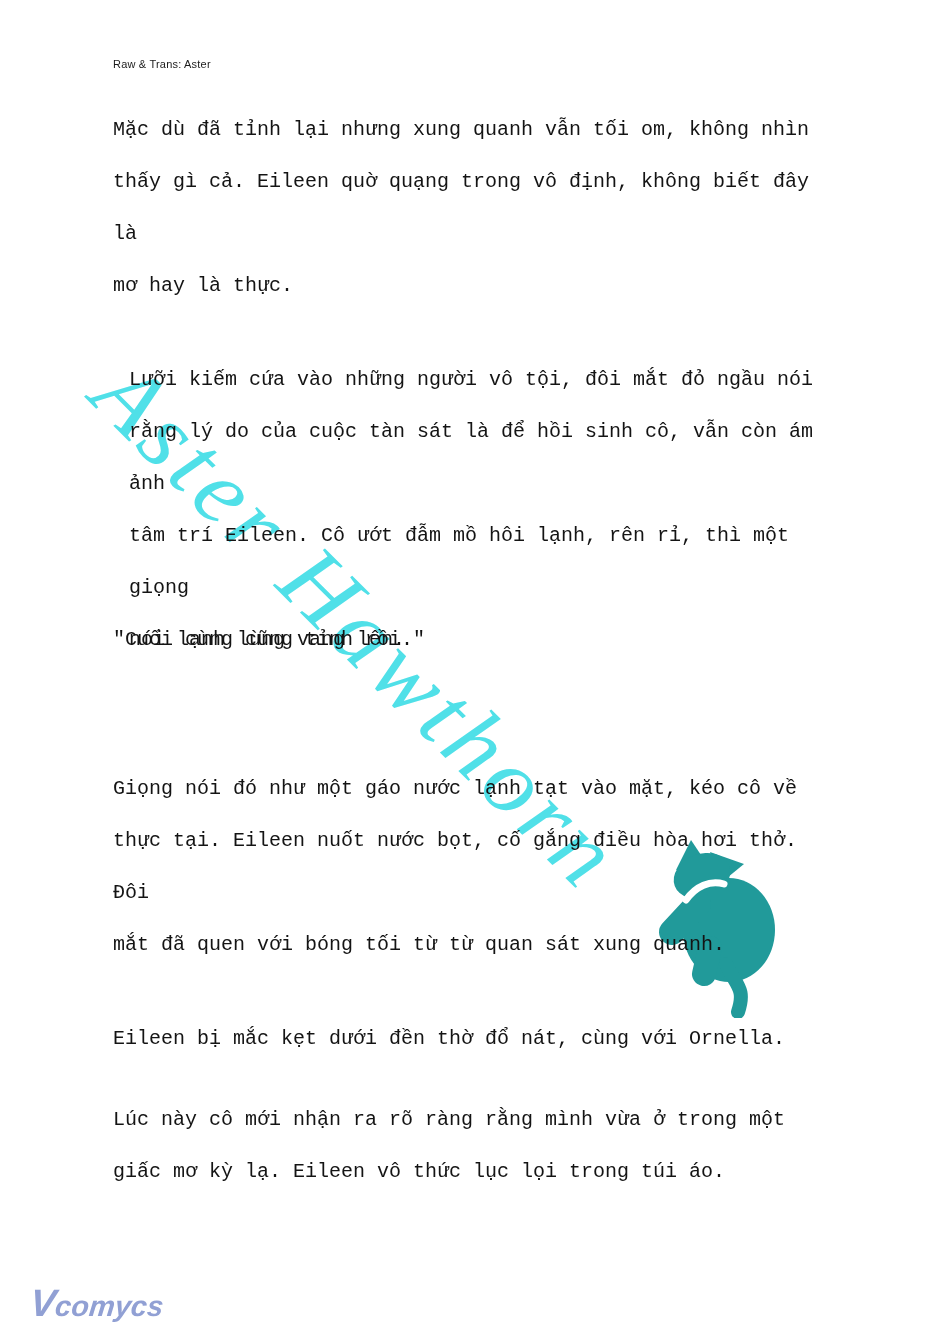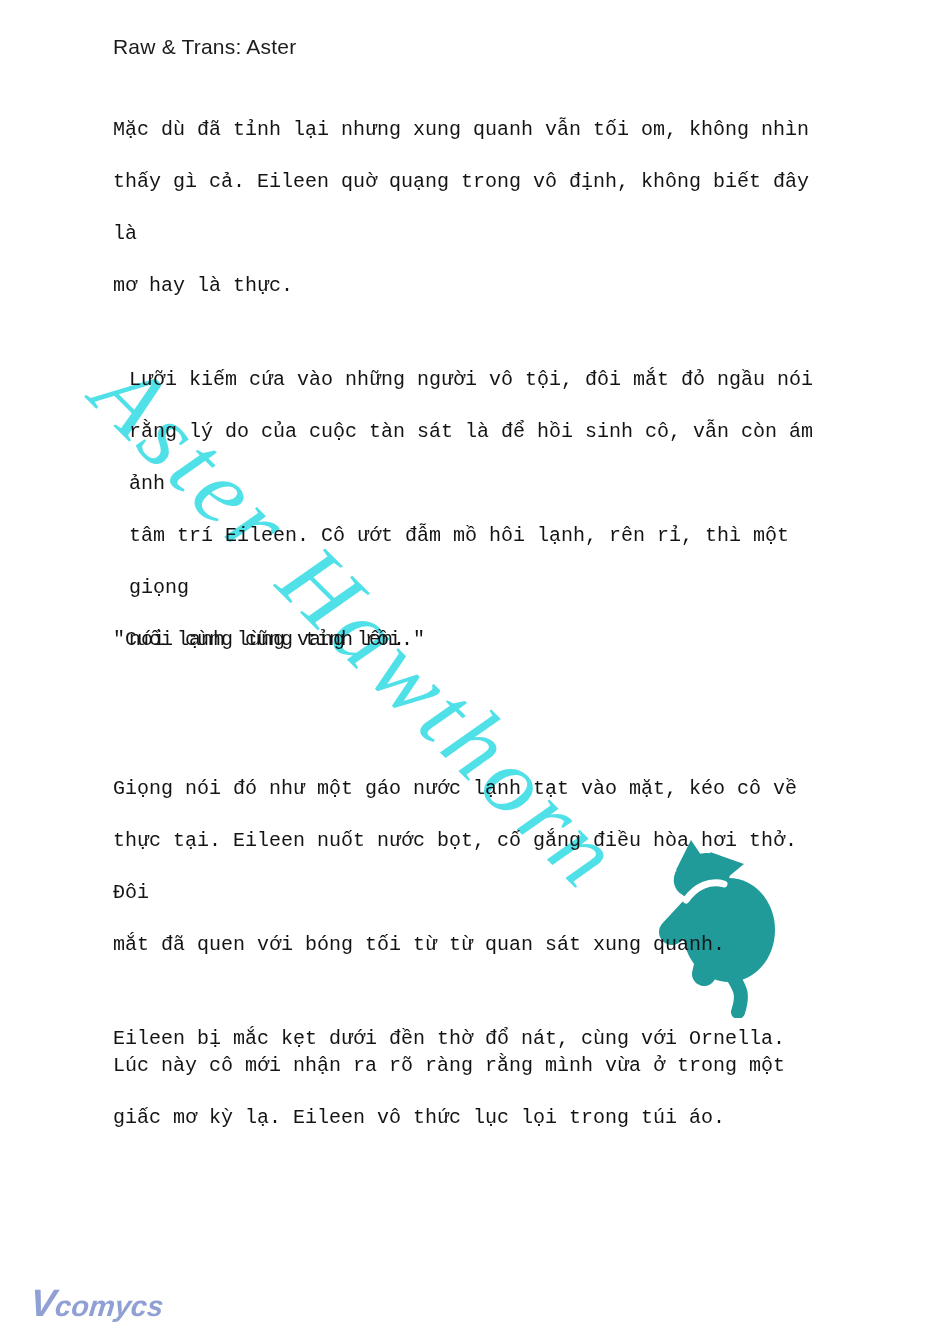--- a/index.html
+++ b/index.html
@@ -7,23 +7,23 @@
     width:950px;height:1343px;
     background:#ffffff;
     position:relative;
     overflow:hidden;
     font-family:"Liberation Serif", serif;
   }
   .page{position:absolute;inset:0;}
 
   .credit{
     position:absolute;
-    left:113px;top:35px;
+    left:113px;top:58px;
     font-family:"Liberation Sans", sans-serif;
-    font-size:21px;
+    font-size:11px;
     color:#1c1c1c;
     letter-spacing:0.2px;
     z-index:3;
   }
 
   .watermark{
     position:absolute;
     left:150px;top:338px;
     transform:rotate(45deg);
     transform-origin:left top;
@@ -46,21 +46,21 @@
     color:var(--text_black,#141414);
     white-space:pre-line;
     z-index:2;
     font-family:Liberation Mono, monospace;
   }
   .p1{top:104px;}
   .p2{top:354px;margin-left:16px;}
   .p3{top:614px;}
   .p4{top:763px;}
   .p5{top:1013px;}
-  .p6{top:1040px;}
+  .p6{top:1094px;}
 
   .cat{
     position:absolute;
     left:650px;top:836px;
     width:130px;height:182px;
     color:var(--cat_teal,#219a9a);
     z-index:1;
   }
 
   .logo{

